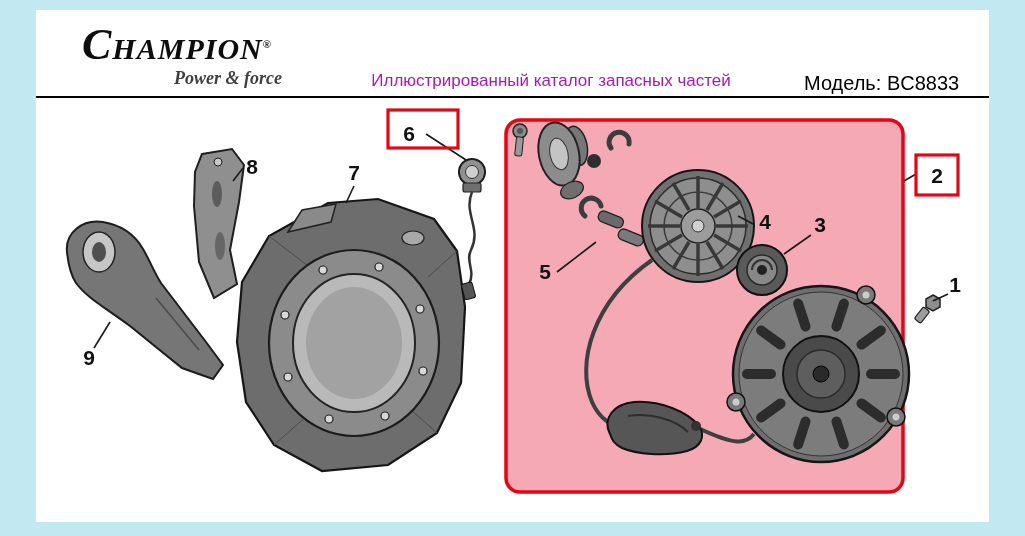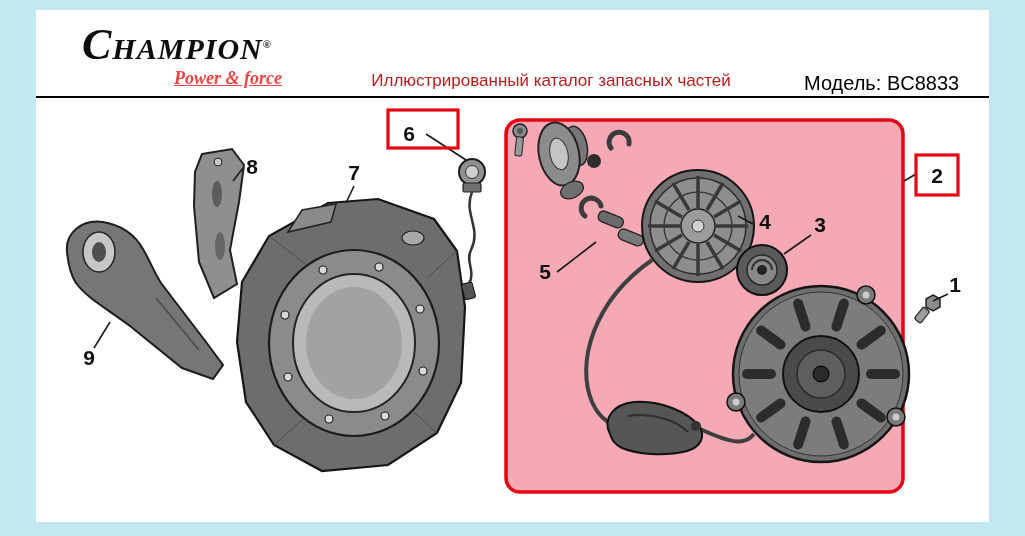--- a/index.html
+++ b/index.html
@@ -14,25 +14,25 @@
   
   .logo{position:absolute;left:46px;top:12px;width:210px;}
   .logo-main{
     font-family:"Liberation Serif",serif;font-style:italic;font-weight:bold;
     color:#0d0d0d;font-size:30px;line-height:1.05;letter-spacing:1px;white-space:nowrap;
   }
   .logo-c{font-size:44px;}
   .reg{font-size:11px;vertical-align:super;letter-spacing:0;}
   .logo-sub{
     font-family:"Liberation Serif",serif;font-style:italic;font-weight:bold;
-    color:#ef4444;font-size:18px;text-align:right;margin-top:0px;width:200px;text-decoration:underline;
+    color:#404040;font-size:18px;text-align:right;margin-top:0px;width:200px;
   }
   .title{
     position:absolute;left:275px;top:61px;width:480px;text-align:center;
-    font-size:17px;color:#b91c1c;
+    font-size:17px;color:#a21caf;
   }
   .model{
     position:absolute;left:768px;top:62px;width:180px;
     font-size:20px;color:#000;
   }
   .rule{position:absolute;left:0;top:86px;width:100%;border-top:2.5px solid #000;}
 
   .diagram-wrap{position:absolute;left:0;top:92px;width:953px;height:420px;}
   svg text.callout{
     font-family:"Liberation Sans",sans-serif;font-weight:bold;

